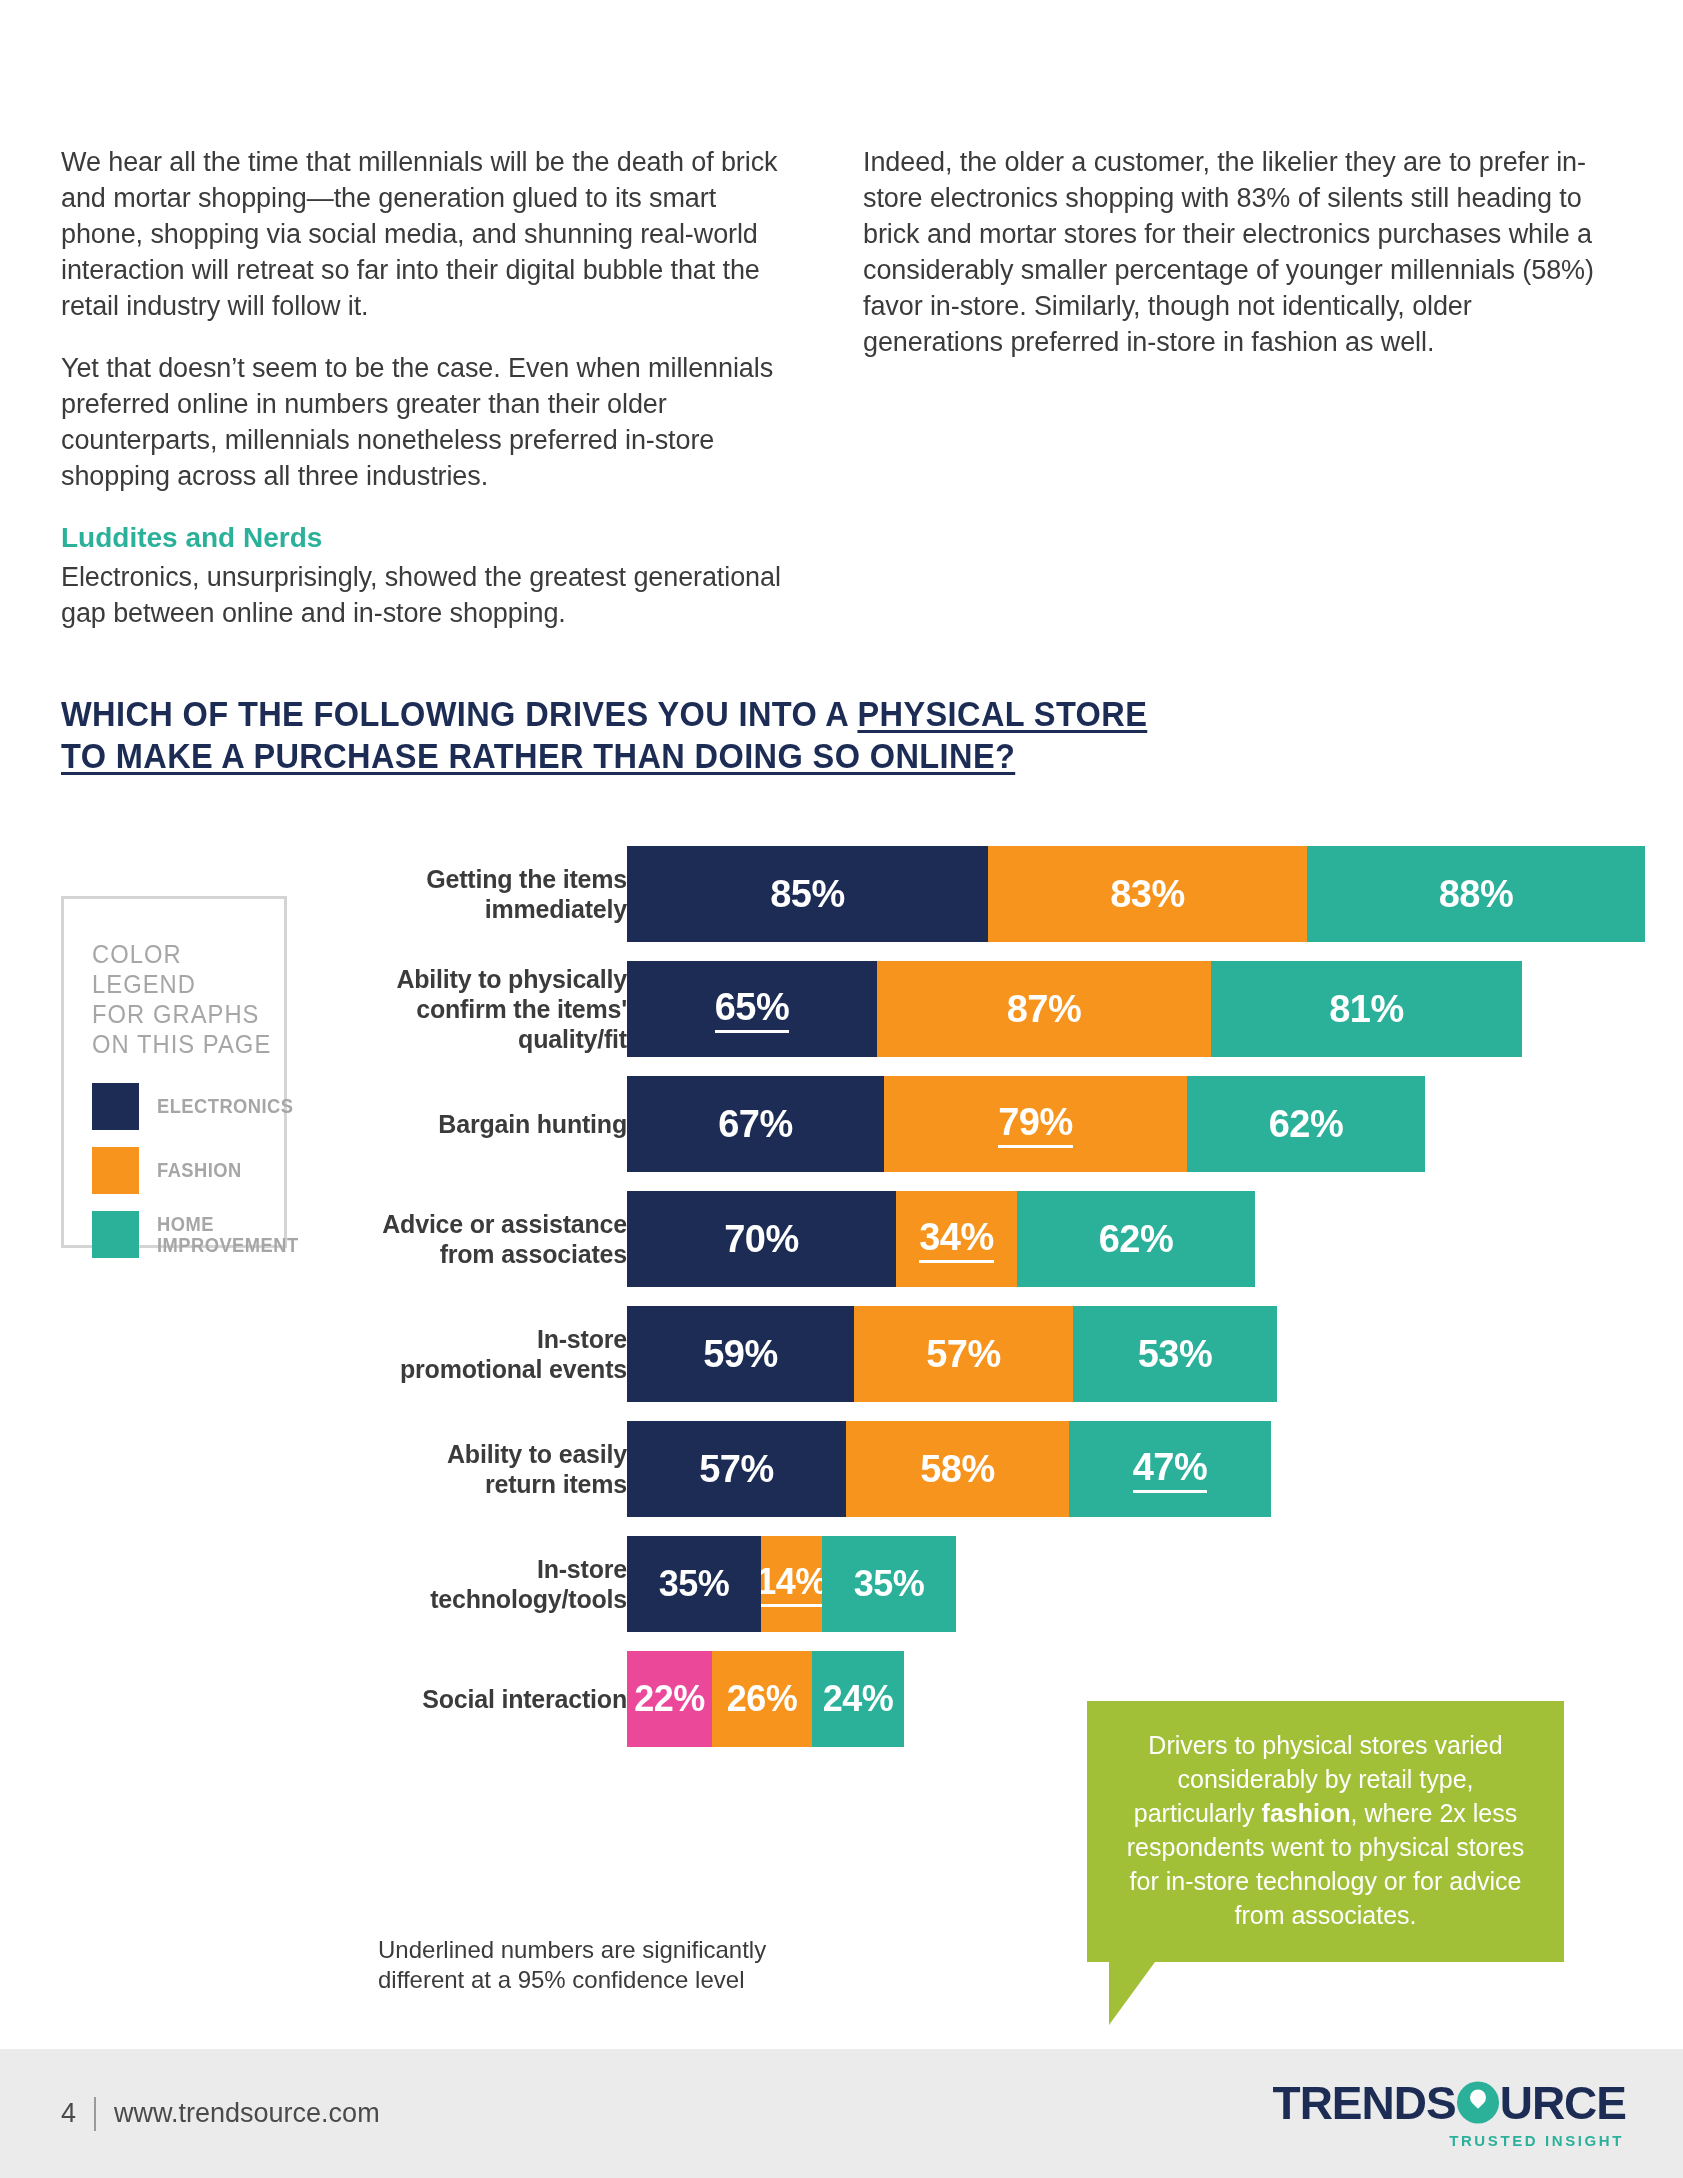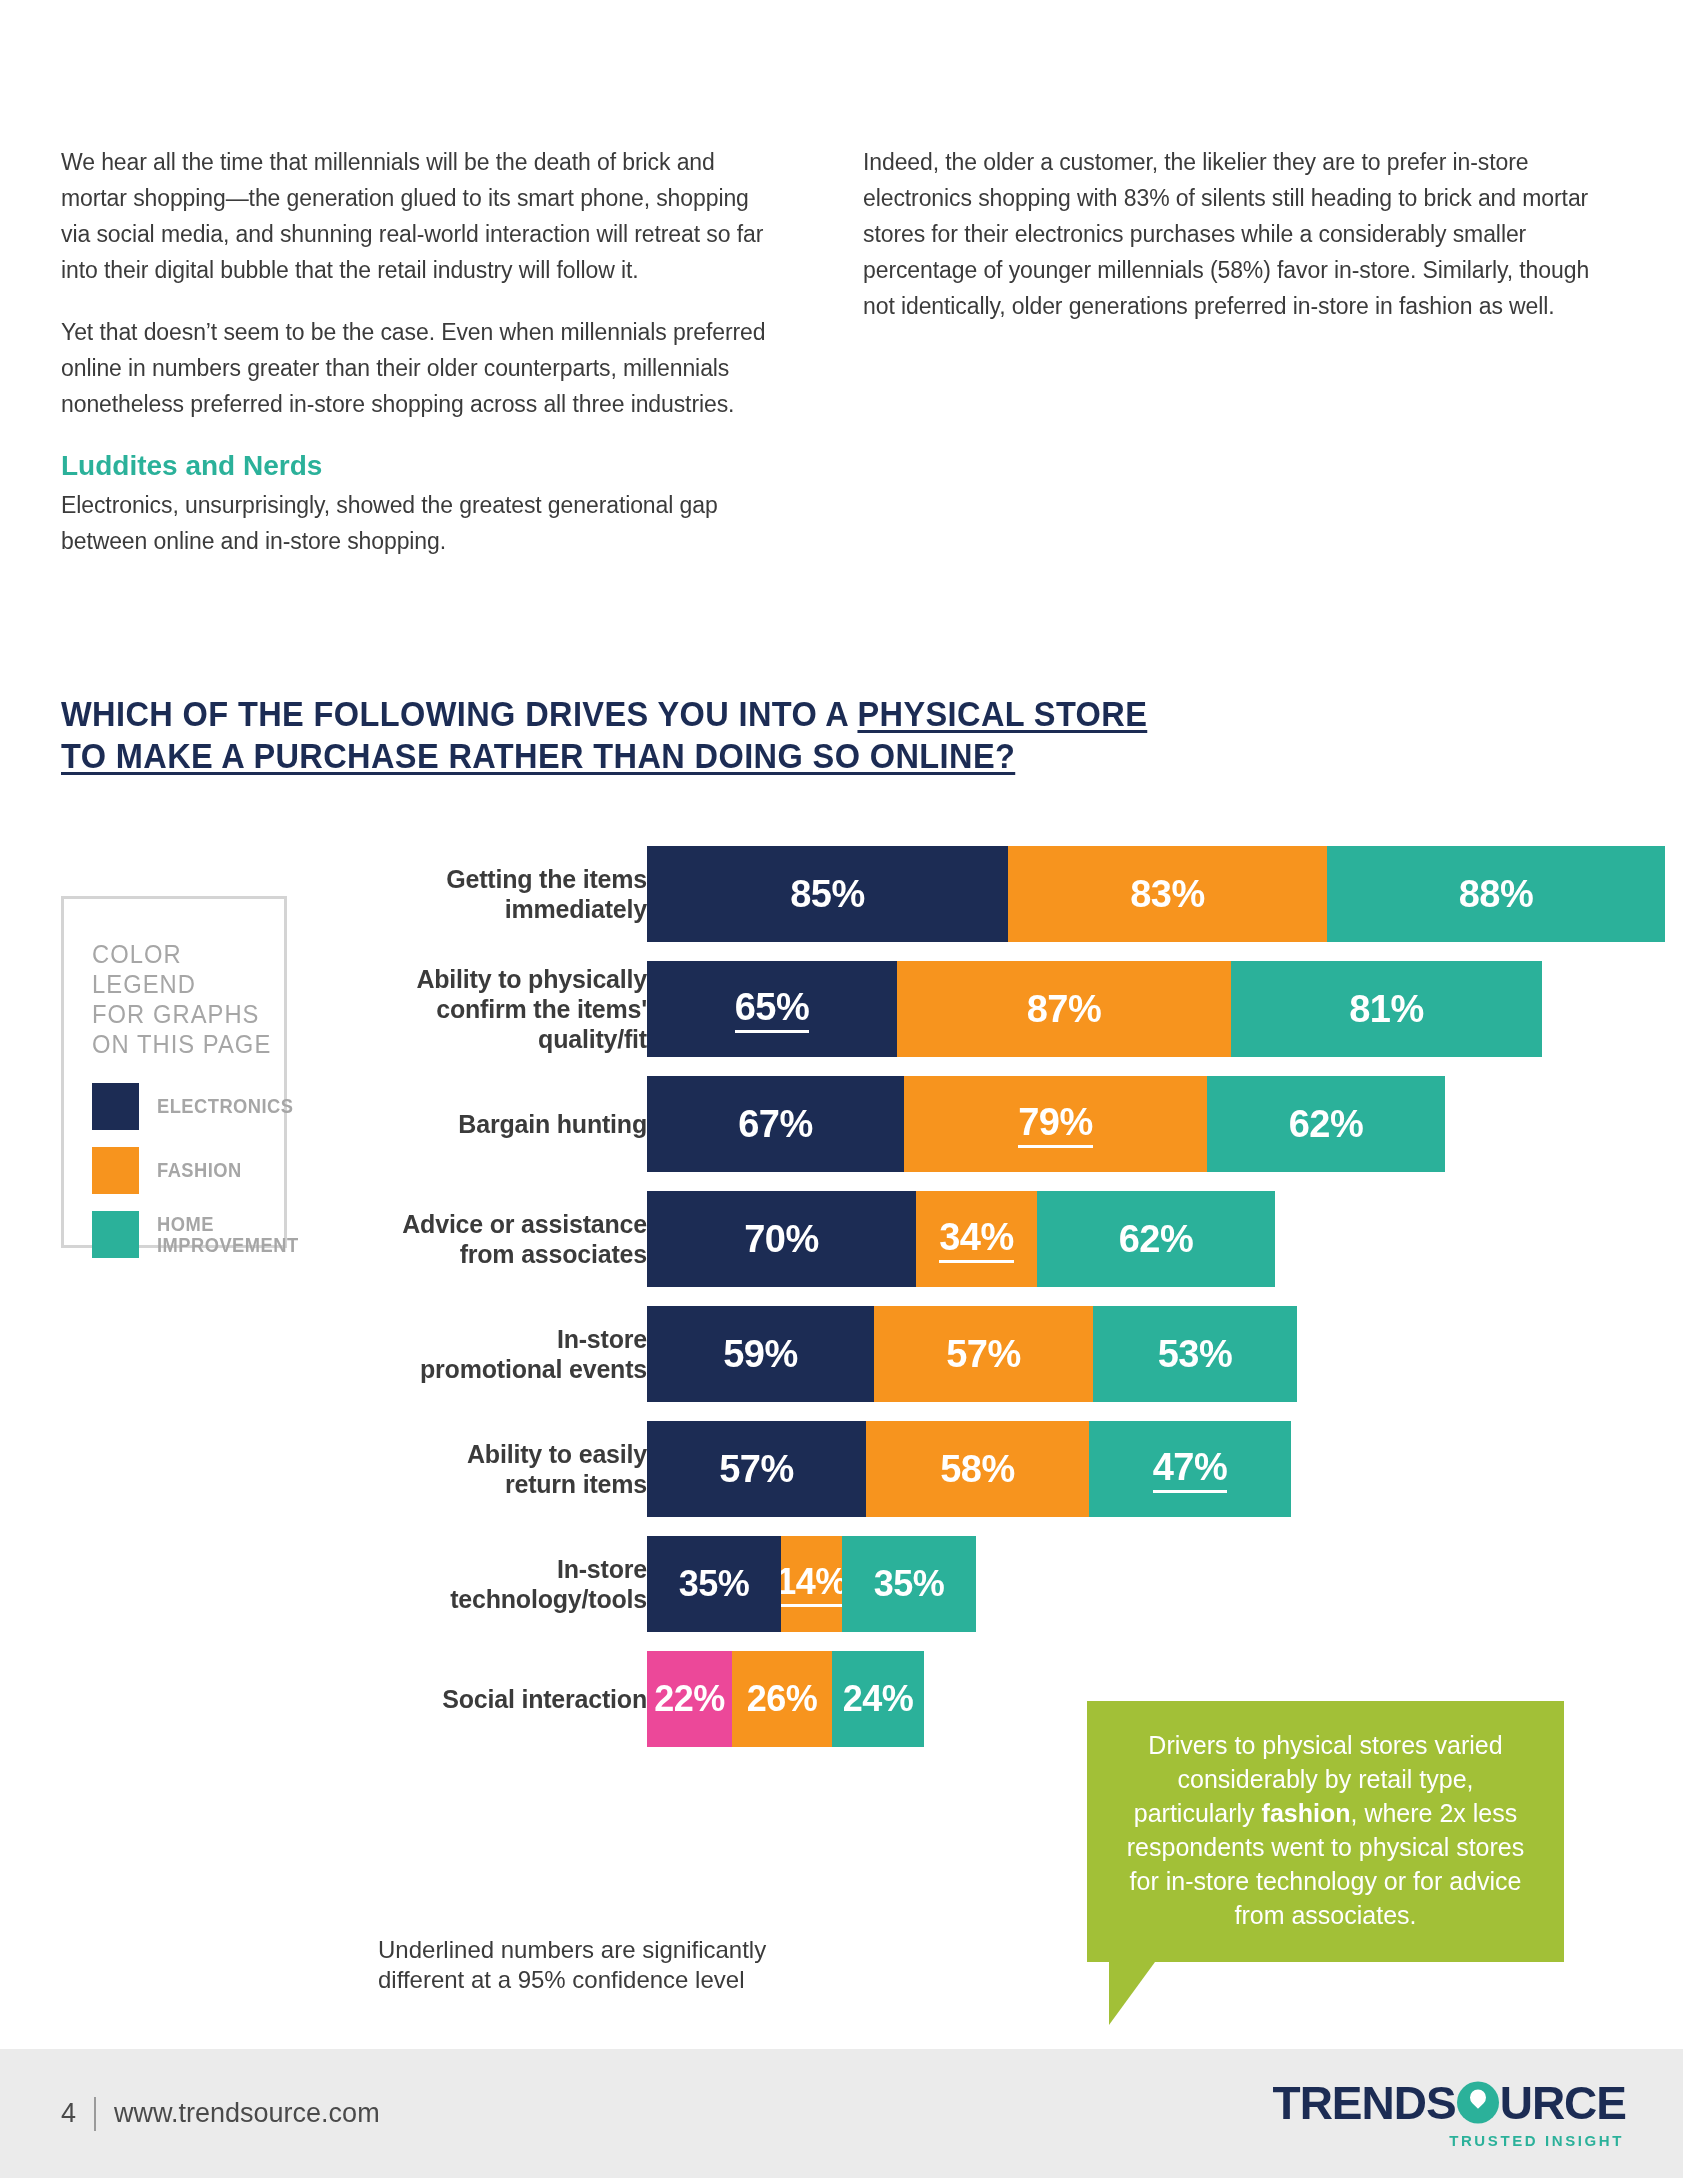--- a/index.html
+++ b/index.html
@@ -37,21 +37,21 @@
   .body-cols {
     position: absolute;
     left: 61px;
     top: 144px;
     width: 1564px;
   }
   .col-left  { position: absolute; left: 0;    top: 0; width: 723px; }
   .col-right { position: absolute; left: 802px; top: 0; width: 752px; }
 
   p.copy {
-    font-size: 23px;
+    font-size: 27px;
     line-height: 36px;
     color: #3b3b3b;
     margin-bottom: 26px;
     letter-spacing: -0.1px;
   }
   .subhead {
     font-size: 28px;
     line-height: 36px;
     font-weight: bold;
     color: #2bb19a;
@@ -115,21 +115,21 @@
     letter-spacing: 0.5px;
     padding-top: 13px;
     transform: scaleX(0.95);
     transform-origin: left top;
   }
   .legend-item.two-line .legend-label { padding-top: 3px; }
 
   
   .chart {
     position: absolute;
-    left: 360px;
+    left: 340px;
     top: 846px;
     width: 1307px;
   }
   .bar-row {
     position: relative;
     height: 96px;
     margin-bottom: 19px;
   }
   .row-label {
     position: absolute;

